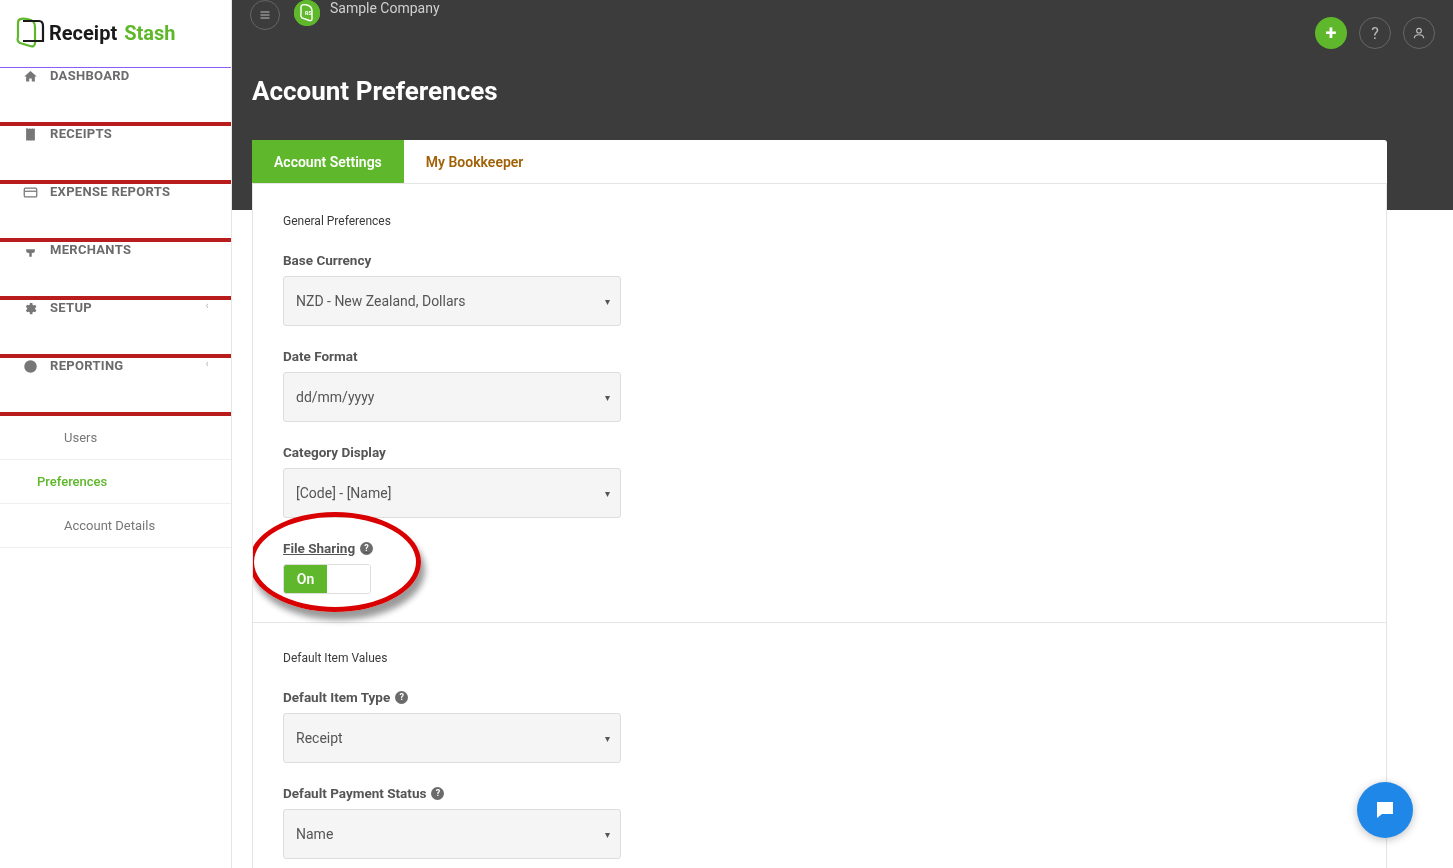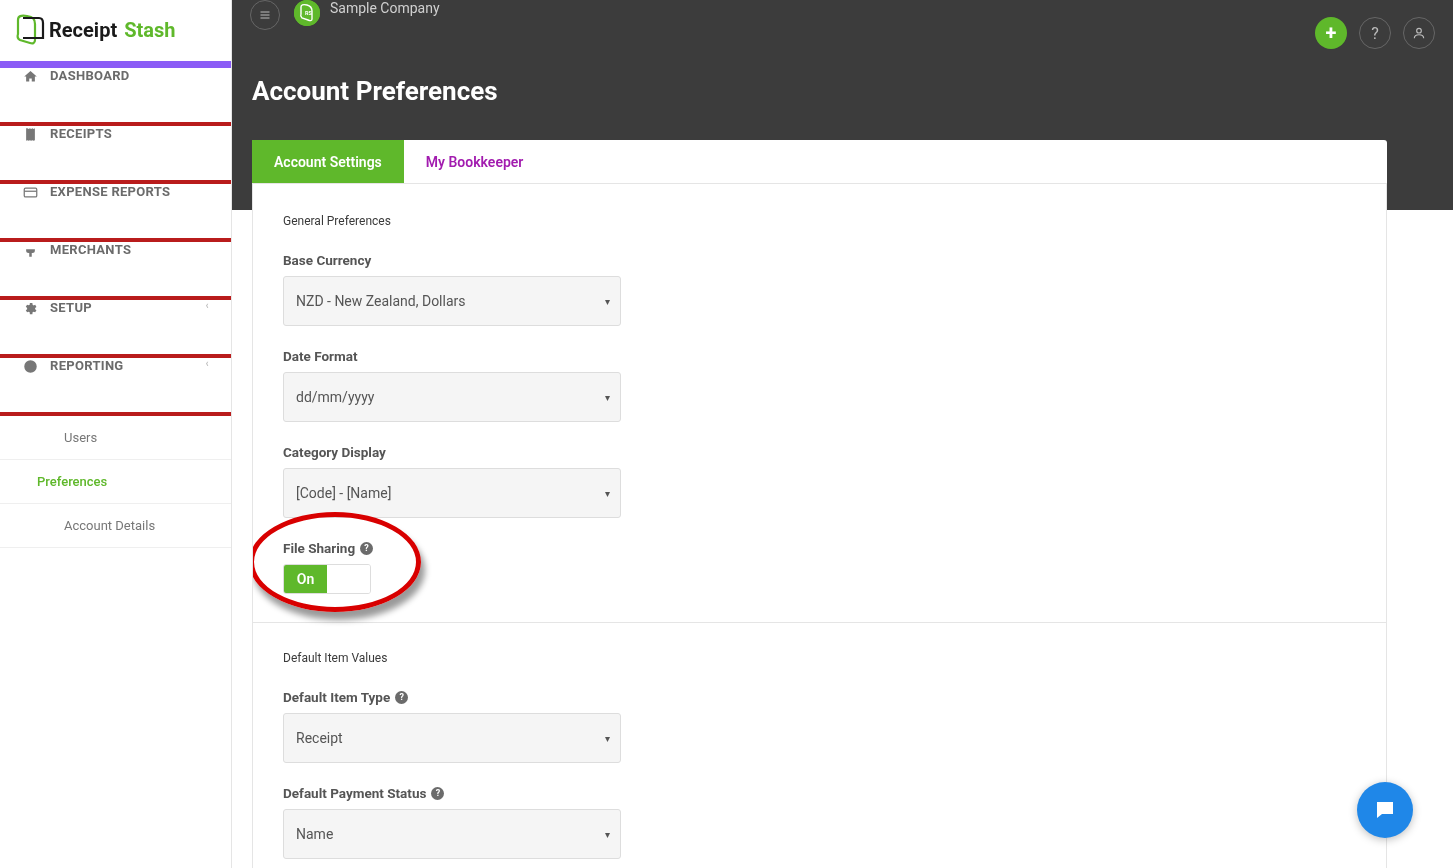--- a/index.html
+++ b/index.html
@@ -20,21 +20,21 @@
     width: 232px;
     height: 100%;
     background: #fff;
     border-right: 1px solid #e5e5e5;
   }
   .logo-wrap {
     height: 68px;
     display: flex;
     align-items: center;
     padding-left: 15px;
-    border-bottom: 7px solid #8b5cf6;
+    border-bottom: 1px solid #8b5cf6;
   }
   .logo-wrap svg { display: block; }
   .nav-item {
     display: flex;
     align-items: flex-start;
     height: 58px;
     padding: 0 22px;
     border-bottom: 4px solid #b91c1c;
     font-size: 13px;
     font-weight: 700;
@@ -139,21 +139,21 @@
   .tabs {
     display: flex;
     height: 44px;
     border-bottom: 1px solid #e5e5e5;
   }
   .tab {
     padding: 0 22px;
     display: flex; align-items: center;
     font-size: 14px;
     font-weight: 600;
-    color: #a21caf;
+    color: #a16207;
     cursor: pointer;
   }
   .tab.active { background: #5fb82b; color: #fff; }
 
   .content-inner {
     border: 1px solid #e5e5e5;
     border-top: none;
     margin: 0;
     padding: 30px 30px 60px 30px;
     height: 688px;
@@ -398,21 +398,21 @@
 
     <div class="field-group">
       <div class="field-label">
         <span>Category Display</span>
       </div>
       <div class="select">
         <span>[Code] - [Name]</span>
       </div>
     </div>
 
-    <div class="field-group" style="position:relative;">
+    <div class="field-group" style="position:relative;text-decoration:underline;">
       <div class="field-label">
         <span>File Sharing</span>
         <span class="help-q">?</span>
       </div>
       <div class="toggle">
         <div class="on">On</div>
         <div class="off"></div>
       </div>
       <div class="highlight-shadow" style="left:-34px; top:-28px;"></div>
       <div class="highlight-oval" style="left:-34px; top:-28px;"></div>

